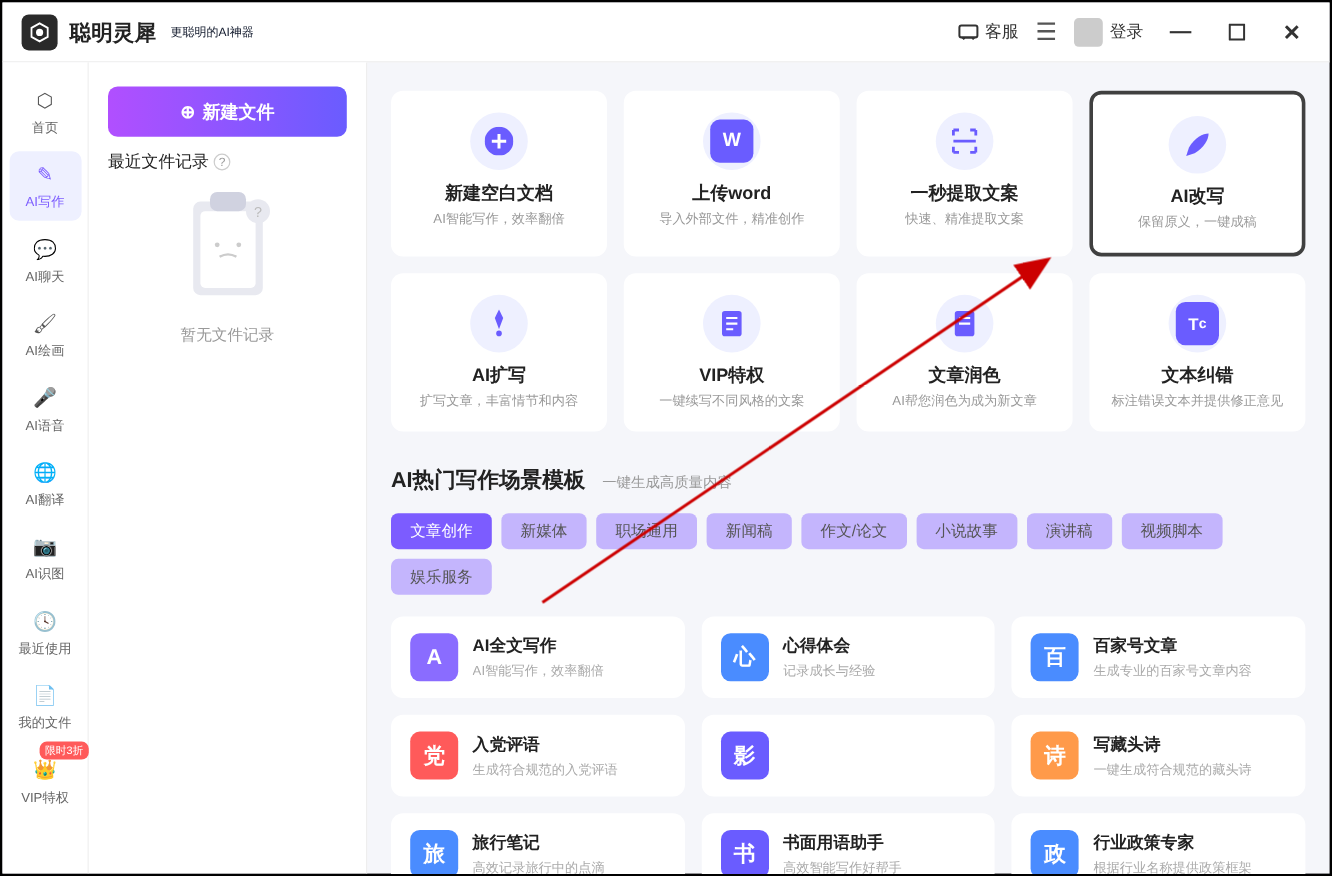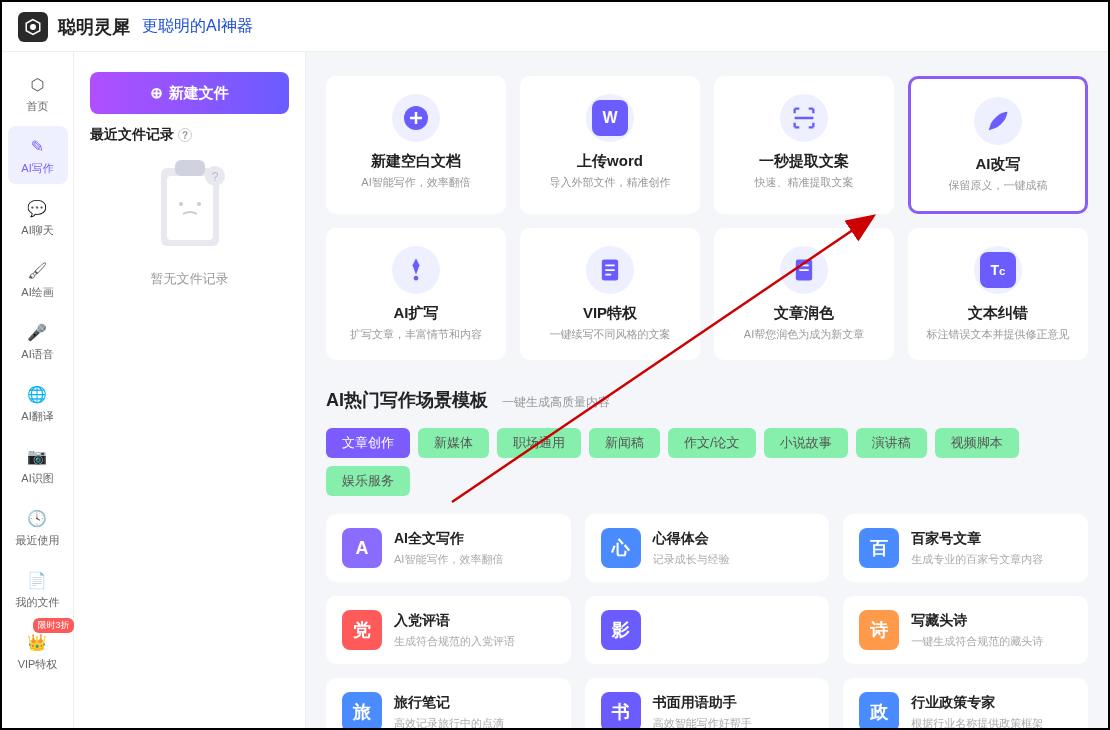--- a/index.html
+++ b/index.html
@@ -1,21 +1,21 @@
 <!DOCTYPE html>
 <html><head>
 <meta charset="utf-8">
 <style>
 * { margin: 0; padding: 0; box-sizing: border-box; font-family: "Microsoft YaHei", -apple-system, sans-serif; }
 body { background: #f5f6fa; width: 1110px; height: 730px; overflow: hidden; position: relative; border: 2px solid #000; }
 .header { height: 50px; background: #fff; display: flex; align-items: center; padding: 0 16px; border-bottom: 1px solid #eee; }
 .logo { width: 30px; height: 30px; background: #2a2a2a; border-radius: 6px; display: flex; align-items: center; justify-content: center; margin-right: 10px; }
 .logo svg { width: 18px; height: 18px; }
 .app-name { font-size: 18px; font-weight: 700; color: #222; margin-right: 12px; }
-.tagline { font-size: 16px; color: #1d4ed8; }
+.tagline { font-size: 10px; color: #0f172a; }
 .header-right { margin-left: auto; display: flex; align-items: center; gap: 14px; }
 .support { display: flex; align-items: center; gap: 4px; font-size: 14px; color: #333; cursor: pointer; }
 .support svg { width: 20px; height: 20px; }
 .menu-icon { cursor: pointer; font-size: 20px; color: #555; }
 .login { display: flex; align-items: center; gap: 6px; font-size: 14px; color: #333; cursor: pointer; }
 .avatar { width: 24px; height: 24px; background: #ccc; border-radius: 4px; }
 .win-ctrl { cursor: pointer; padding: 4px 8px; font-size: 18px; font-weight: 700; color: #333; }
 
 .layout { display: flex; height: calc(100% - 50px); }
 .sidebar { width: 72px; background: #fff; display: flex; flex-direction: column; align-items: center; padding-top: 12px; gap: 4px; border-right: 1px solid #eee; }
@@ -23,41 +23,41 @@
 .side-item.active { background: #eef0ff; }
 .side-item .icon { width: 24px; height: 24px; display: flex; align-items: center; justify-content: center; color: #555; }
 .side-item.active .icon { color: #7c5cff; }
 .side-item .label { font-size: 11px; color: #666; }
 .side-item.active .label { color: #7c5cff; }
 .side-badge { position: absolute; top: -4px; right: -6px; background: #ff5a5a; color: #fff; font-size: 9px; padding: 1px 4px; border-radius: 6px; }
 
 .left-panel { width: 232px; background: #fff; padding: 20px 16px; border-right: 1px solid #eee; }
 .btn-primary { width: 100%; height: 42px; background: linear-gradient(90deg, #b14fff, #6a5cff); color: #fff; border: none; border-radius: 8px; font-size: 15px; font-weight: 600; display: flex; align-items: center; justify-content: center; gap: 6px; cursor: pointer; margin-bottom: 12px; }
 .btn-outline { width: 100%; height: 42px; background: #fff; color: #7c5cff; border: 1px solid #c8c0ff; border-radius: 8px; font-size: 15px; cursor: pointer; margin-bottom: 24px; }
-.recent-label { font-size: 14px; font-weight: 700; color: #222; margin-bottom: 12px; display: flex; align-items: center; gap: 4px; }
+.recent-label { font-size: 14px; font-weight: 400; color: #222; margin-bottom: 12px; display: flex; align-items: center; gap: 4px; }
 .help-icon { width: 14px; height: 14px; border: 1px solid #ccc; border-radius: 50%; display: inline-flex; align-items: center; justify-content: center; font-size: 10px; color: #999; }
 .search-box { width: 100%; height: 38px; background: #f5f6fa; border: none; border-radius: 8px; padding: 0 12px 0 34px; font-size: 13px; color: #333; }
 .search-wrap { position: relative; margin-bottom: 60px; }
 .search-wrap svg { position: absolute; left: 10px; top: 10px; width: 18px; height: 18px; color: #aaa; }
 .empty-state { display: flex; flex-direction: column; align-items: center; gap: 14px; }
 .empty-clip { width: 90px; height: 100px; position: relative; }
 .empty-text { font-size: 13px; color: #999; }
 
 .main { flex: 1; padding: 24px 20px; overflow-y: auto; }
 .grid-8 { display: grid; grid-template-columns: repeat(4, 1fr); gap: 14px; margin-bottom: 28px; }
 .tool-card { background: #fff; border-radius: 10px; padding: 18px 10px; display: flex; flex-direction: column; align-items: center; cursor: pointer; }
-.tool-card.highlighted { border: 3px solid #8b5cf6; }
+.tool-card.highlighted { border: 3px solid #404040; }
 .tool-icon { width: 48px; height: 48px; border-radius: 50%; display: flex; align-items: center; justify-content: center; margin-bottom: 10px; }
 .tool-title { font-size: 15px; font-weight: 700; color: #222; margin-bottom: 4px; }
 .tool-desc { font-size: 11px; color: #999; text-align: center; }
 .section-head { display: flex; align-items: baseline; gap: 14px; margin-bottom: 16px; }
 .section-title { font-size: 18px; font-weight: 700; color: #222; }
 .section-sub { font-size: 12px; color: #999; }
 .tabs { display: flex; gap: 8px; margin-bottom: 18px; flex-wrap: wrap; }
-.tab { padding: 6px 16px; background: #86efac; border-radius: 6px; font-size: 13px; color: #555; cursor: pointer; }
+.tab { padding: 6px 16px; background: #c4b5fd; border-radius: 6px; font-size: 13px; color: #555; cursor: pointer; }
 .tab.active { background: #7c5cff; color: #fff; }
 .template-grid { display: grid; grid-template-columns: repeat(3, 1fr); gap: 14px; }
 .template-card { background: #fff; border-radius: 10px; padding: 14px 16px; display: flex; align-items: center; gap: 12px; cursor: pointer; }
 .tmpl-icon { width: 40px; height: 40px; border-radius: 8px; display: flex; align-items: center; justify-content: center; flex-shrink: 0; font-size: 18px; font-weight: 700; color: #fff; }
 .tmpl-text { display: flex; flex-direction: column; gap: 4px; min-width: 0; }
 .tmpl-title { font-size: 14px; font-weight: 600; color: #222; }
 .tmpl-desc { font-size: 11px; color: #aaa; white-space: nowrap; overflow: hidden; text-overflow: ellipsis; }
 
 .arrow-overlay { position: absolute; pointer-events: none; top: 0; left: 0; width: 100%; height: 100%; z-index: 999; }
 </style>
@@ -66,20 +66,37 @@
 
 <div class="header">
   <div class="logo">
     <svg viewBox="0 0 24 24" fill="none" stroke="#fff" stroke-width="2">
         <path d="M12 2L3 7v10l9 5 9-5V7l-9-5z"></path>
         <circle cx="12" cy="12" r="3" fill="#fff"></circle>
       </svg>
   </div>
   <div class="app-name">聪明灵犀</div>
   <div class="tagline">更聪明的AI神器</div>
+  <div class="header-right">
+    <div class="support">
+      <svg viewBox="0 0 24 24" fill="none" stroke="currentColor" stroke-width="2">
+          <rect x="3" y="5" width="18" height="12" rx="2"></rect>
+          <path d="M8 19l-2-2h12l-2 2"></path>
+        </svg>
+      <span>客服</span>
+    </div>
+    <div class="menu-icon">☰</div>
+    <div class="login">
+      <div class="avatar"></div>
+      <span>登录</span>
+    </div>
+    <div class="win-ctrl">—</div>
+    <div class="win-ctrl">☐</div>
+    <div class="win-ctrl">✕</div>
+  </div>
 </div>
 
 <div class="layout">
   <div class="sidebar" id="sidebar">
       <div class="side-item">
         <div class="icon">⬡</div>
         <div class="label">首页</div>
       </div>
       <div class="side-item active">
         <div class="icon">✎</div>

